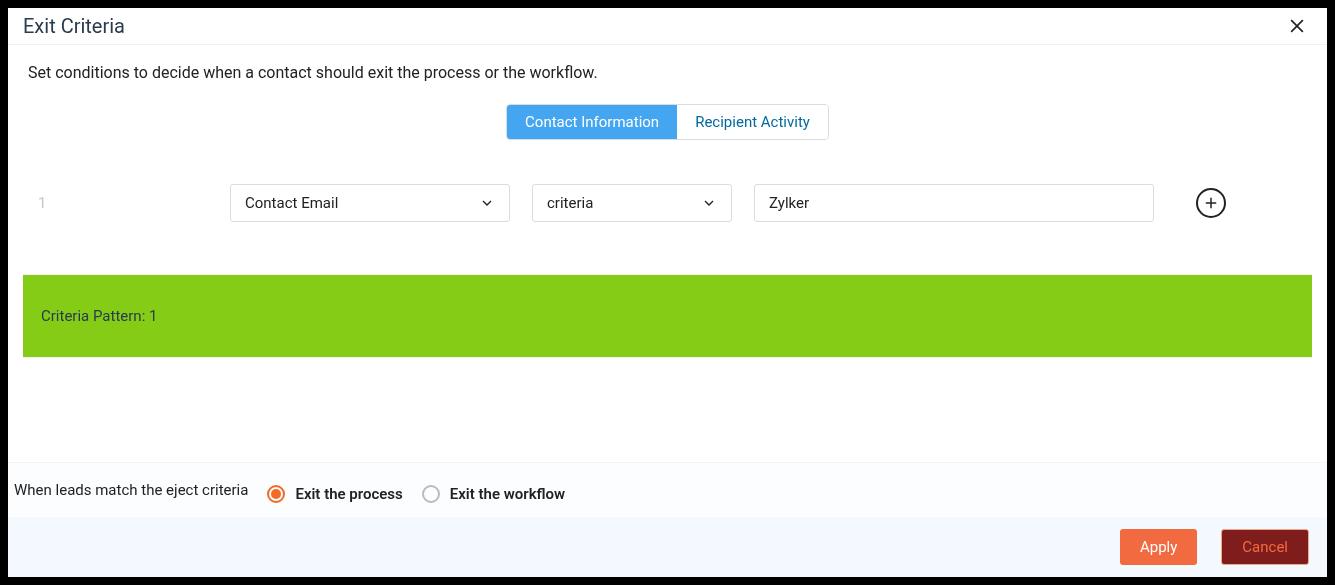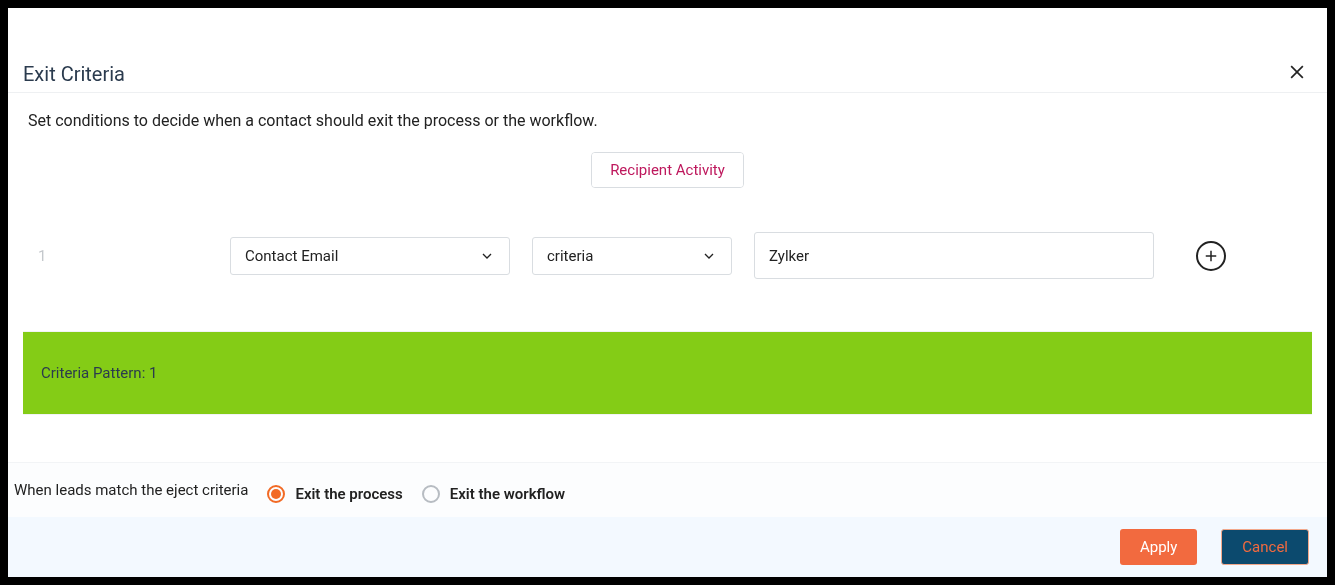--- a/index.html
+++ b/index.html
@@ -15,24 +15,23 @@
     background: #fff;
     width: 100%;
     height: 100%;
     position: relative;
     display: flex;
     flex-direction: column;
   }
   .header {
     display: flex;
     justify-content: space-between;
-    align-items: flex-start;
+    align-items: center;
     padding: 6px 20px 6px 15px;
     border-bottom: 1px solid #eef0f2;
-    margin-top: 48px;
   }
   .title {
     font-size: 20px;
     color: #2b3b4e;
     font-weight: 400;
   }
   .close-icon {
     width: 20px;
     height: 20px;
     cursor: pointer;
@@ -57,21 +56,21 @@
     display: inline-flex;
     border: 1px solid #d9dde1;
     border-radius: 4px;
     overflow: hidden;
   }
   .tab {
     padding: 8px 18px;
     font-size: 15px;
     cursor: pointer;
     background: #fff;
-    color: #be185d;
+    color: #0369a1;
   }
   .tab.active {
     background: #44a6f0;
     color: #fff;
   }
   .criteria-row {
     display: flex;
     align-items: center;
     gap: 22px;
     padding-left: 10px;
@@ -97,21 +96,21 @@
   }
   .select.field { width: 280px; }
   .select.op { width: 200px; }
   .chev {
     width: 16px;
     height: 16px;
   }
   .value-input {
     border: 1px solid #d9dde1;
     border-radius: 3px;
-    height: 47px;
+    height: 38px;
     width: 400px;
     padding: 0 14px;
     font-size: 15px;
     color: #222;
     outline: none;
     font-family: inherit;
   }
   .plus {
     width: 30px;
     height: 30px;
@@ -187,21 +186,21 @@
     display: flex;
     align-items: center;
     justify-content: center;
   }
   .btn.primary {
     background: #f26a3f;
     color: #fff;
     border: none;
   }
   .btn.secondary {
-    background: #0c4a6e;
+    background: #7f1d1d;
     color: #f26a3f;
     border: 1px solid #f2a88b;
   }
 </style>
 </head>
 <body>
 
 <div class="panel">
 
   <div class="header">
@@ -213,20 +212,21 @@
       </svg>
     </div>
   </div>
 
   <div class="body">
 
     <div class="description">Set conditions to decide when a contact should exit the process or the workflow.</div>
 
     <div class="tab-group">
       <div class="tab-wrap">
+        <div class="tab active">Contact Information</div>
         <div class="tab">Recipient Activity</div>
       </div>
     </div>
 
     <div class="criteria-row">
       <div class="row-idx">1</div>
 
       <div class="select field">
         <span>Contact Email</span>
         <span class="chev">

